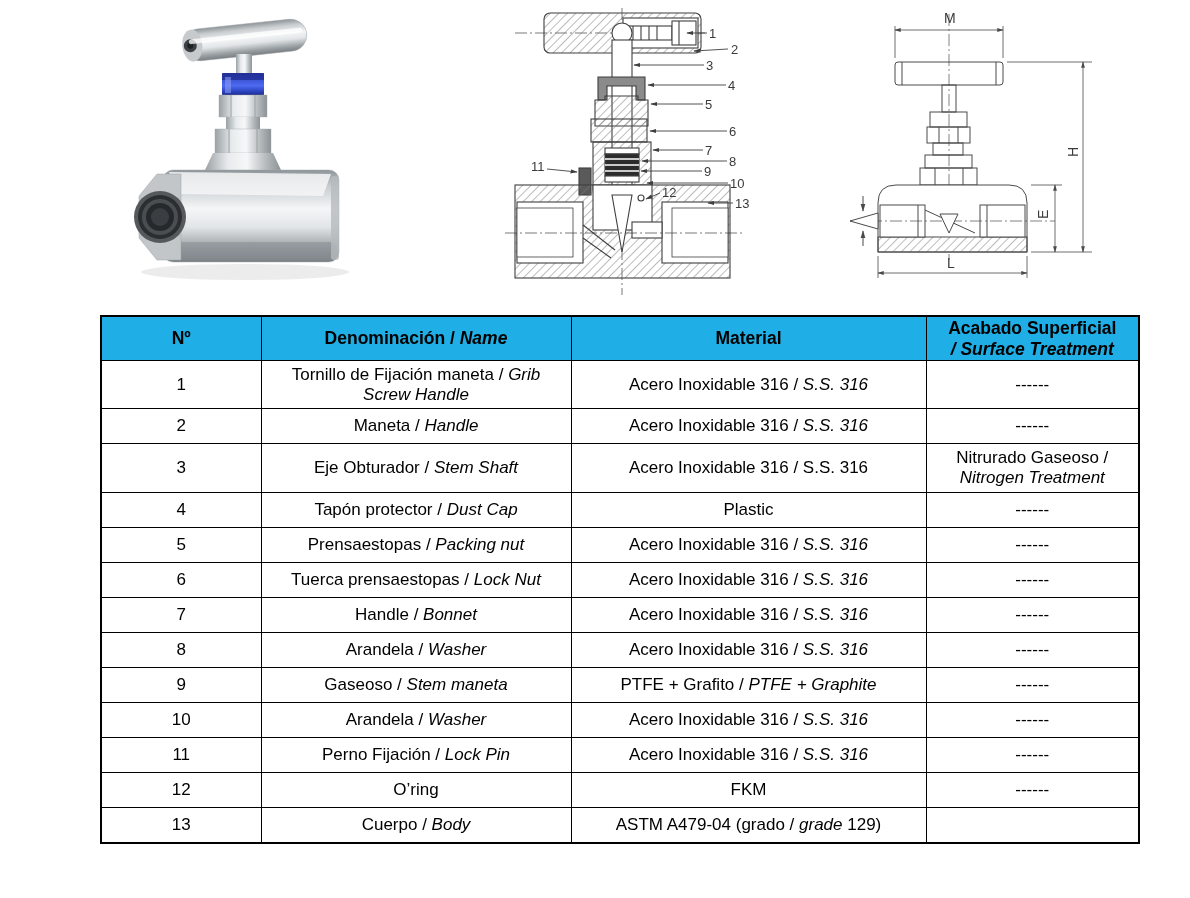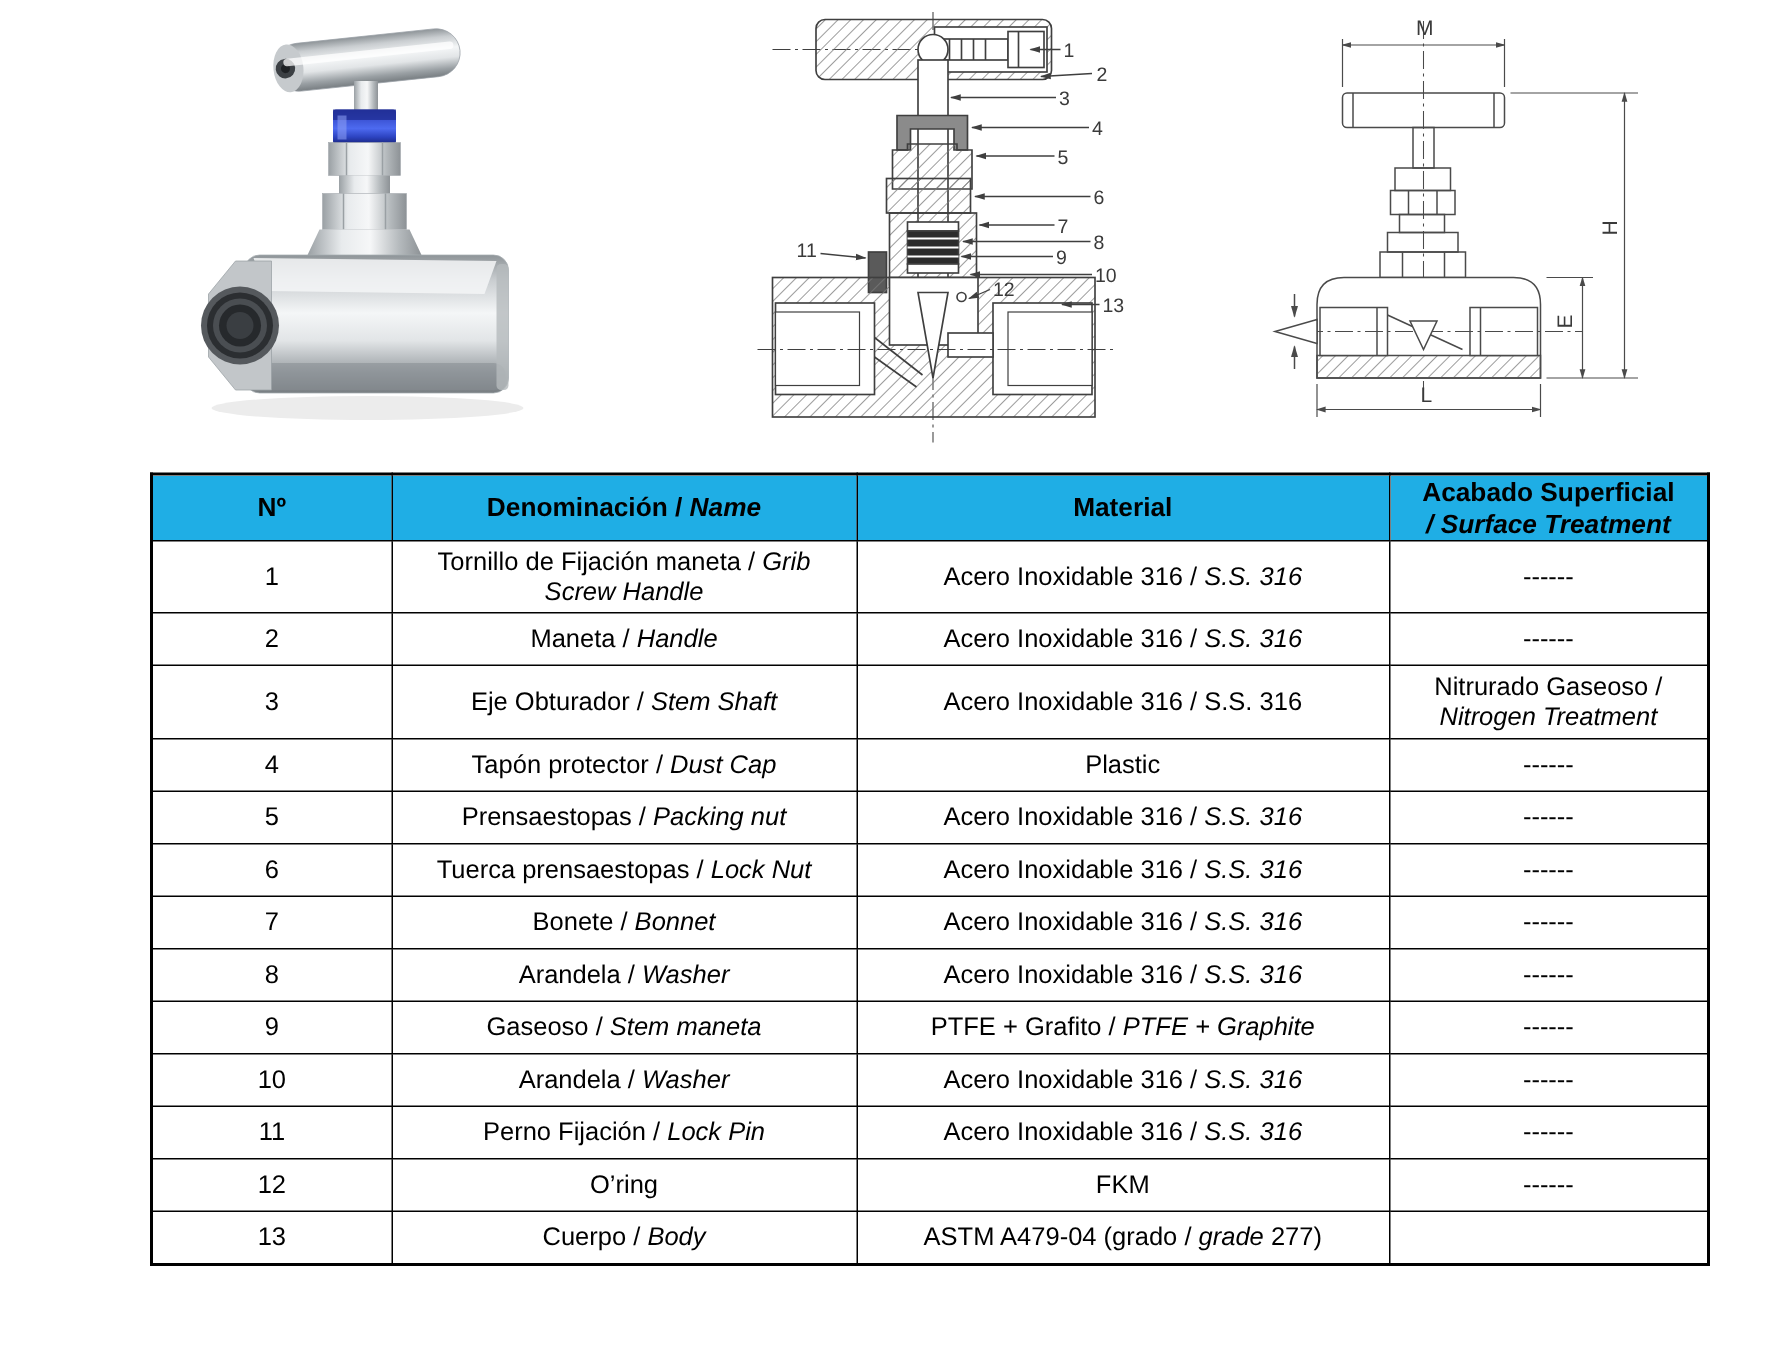--- a/index.html
+++ b/index.html
@@ -327,21 +327,21 @@
     <td><span>------</span><span class="it"></span></td>
   </tr>
         <tr>
     <td><span>6</span></td>
     <td><span>Tuerca prensaestopas / </span><span class="it">Lock Nut</span></td>
     <td><span>Acero Inoxidable 316 / </span><span class="it">S.S. 316</span><span></span></td>
     <td><span>------</span><span class="it"></span></td>
   </tr>
         <tr>
     <td><span>7</span></td>
-    <td><span>Bonete / </span><span class="it">Bonnet</span></td>
+    <td><span>Handle / </span><span class="it">Bonnet</span></td>
     <td><span>Acero Inoxidable 316 / </span><span class="it">S.S. 316</span><span></span></td>
     <td><span>------</span><span class="it"></span></td>
   </tr>
         <tr>
     <td><span>8</span></td>
     <td><span>Arandela / </span><span class="it">Washer</span></td>
     <td><span>Acero Inoxidable 316 / </span><span class="it">S.S. 316</span><span></span></td>
     <td><span>------</span><span class="it"></span></td>
   </tr>
         <tr>
@@ -364,18 +364,18 @@
   </tr>
         <tr>
     <td><span>12</span></td>
     <td><span>O’ring</span><span class="it"></span></td>
     <td><span>FKM</span><span class="it"></span><span></span></td>
     <td><span>------</span><span class="it"></span></td>
   </tr>
         <tr>
     <td><span>13</span></td>
     <td><span>Cuerpo / </span><span class="it">Body</span></td>
-    <td><span>ASTM A479-04 (grado / </span><span class="it">grade</span><span> 277)</span></td>
+    <td><span>ASTM A479-04 (grado / </span><span class="it">grade</span><span> 129)</span></td>
     <td><span></span><span class="it"></span></td>
   </tr>
       </tbody>
   </table>
 </div>
 
 </body></html>

